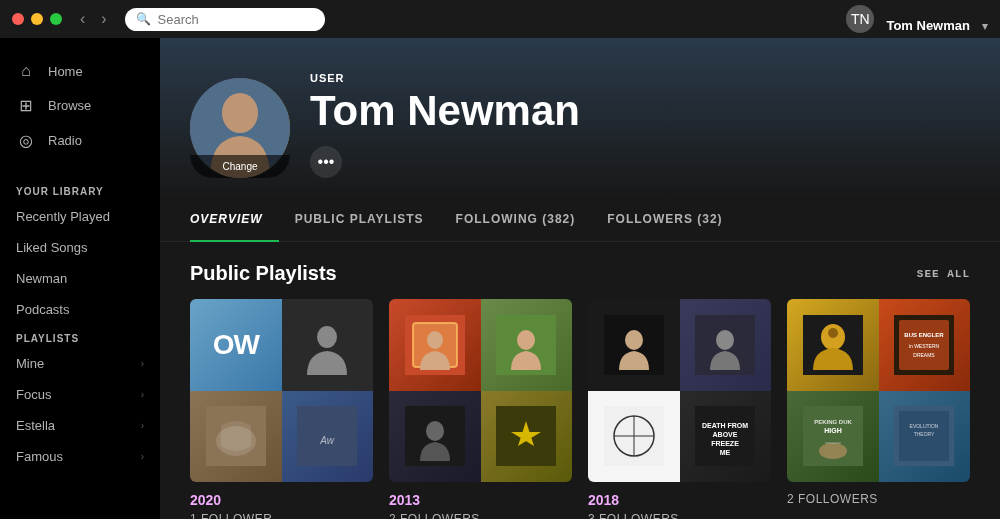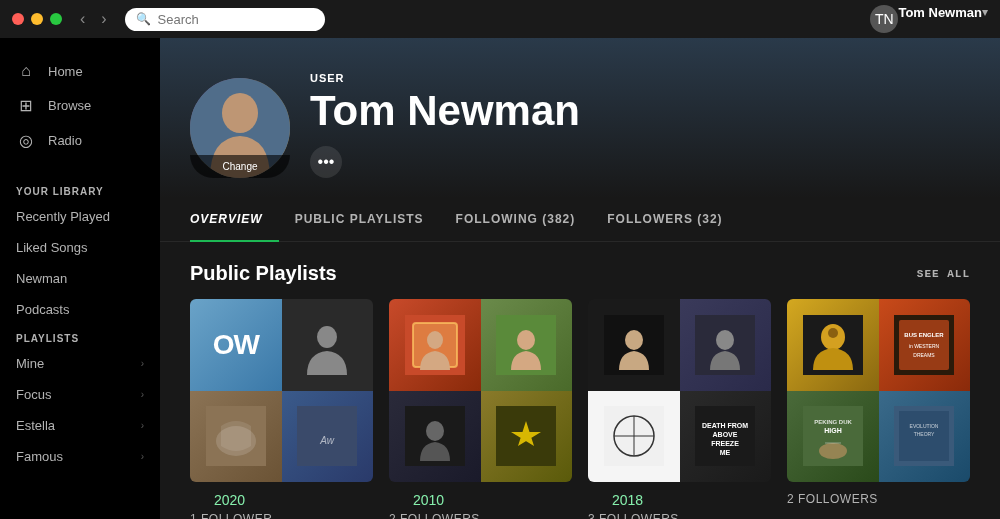--- a/index.html
+++ b/index.html
@@ -57,22 +57,22 @@
       background: none;
       border: none;
       outline: none;
       font-size: 13px;
       color: #333;
       width: 140px;
     }
     .user-info {
       margin-left: auto;
       display: flex;
-      align-items: flex-start;
-      gap: 0;
+      align-items: flex-end;
+      gap: 12px;
     }
     .user-avatar {
       width: 28px;
       height: 28px;
       border-radius: 50%;
       background: #555;
       overflow: hidden;
       display: flex;
       align-items: center;
       justify-content: center;
@@ -277,21 +277,21 @@
       aspect-ratio: 1;
       margin-bottom: 10px;
     }
     .mosaic-cell {
       background: #333;
       overflow: hidden;
       display: flex;
       align-items: center;
       justify-content: center;
     }
-    .playlist-label { font-size: 14px; font-weight: 400; color: #86efac; margin-bottom: 4px; margin-left: 24px; }
+    .playlist-label { font-size: 14px; font-weight: 700; color: #f0abfc; margin-bottom: 4px; }
     .playlist-followers { font-size: 12px; color: #b3b3b3; text-transform: uppercase; letter-spacing: 0.5px; }
 
     
     .m2020-tl { background: linear-gradient(135deg, #6aa3c8 0%, #3a78a8 100%); }
     .m2020-tr { background: #2a2a2a; display: flex; align-items: center; justify-content: center; }
     .m2020-bl { background: linear-gradient(135deg, #8b7355 0%, #6b5335 100%); }
     .m2020-br { background: linear-gradient(135deg, #3a5a8a 0%, #2a3a6a 100%); position: relative; }
 
     
     .m2019-tl { background: linear-gradient(135deg, #c84a2a, #8a2a0a); }
@@ -487,21 +487,21 @@
                 <path d="M15 55 Q15 38 30 36 Q45 38 45 55Z" fill="#555"></path>
               </svg>
             </div>
             <div class="mosaic-cell m2019-br">
               <svg width="60" height="60" viewBox="0 0 60 60">
                 <rect width="60" height="60" fill="#3a3a0a"></rect>
                 <polygon points="30,15 38,40 15,26 45,26 22,40" fill="gold" opacity="0.8"></polygon>
               </svg>
             </div>
           </div>
-          <div class="playlist-label">2010</div>
+          <div class="playlist-label">2013</div>
           <div class="playlist-followers">2 FOLLOWERS</div>
         </div>
 
         <div class="playlist-card">
           <div class="playlist-mosaic">
             <div class="mosaic-cell m2018-tl">
               <svg width="60" height="60" viewBox="0 0 60 60">
                 <rect width="60" height="60" fill="#111"></rect>
                 <ellipse cx="30" cy="25" rx="9" ry="10" fill="#c8a882"></ellipse>
                 <path d="M15 55 Q15 38 30 36 Q45 38 45 55Z" fill="#c8a882"></path>

